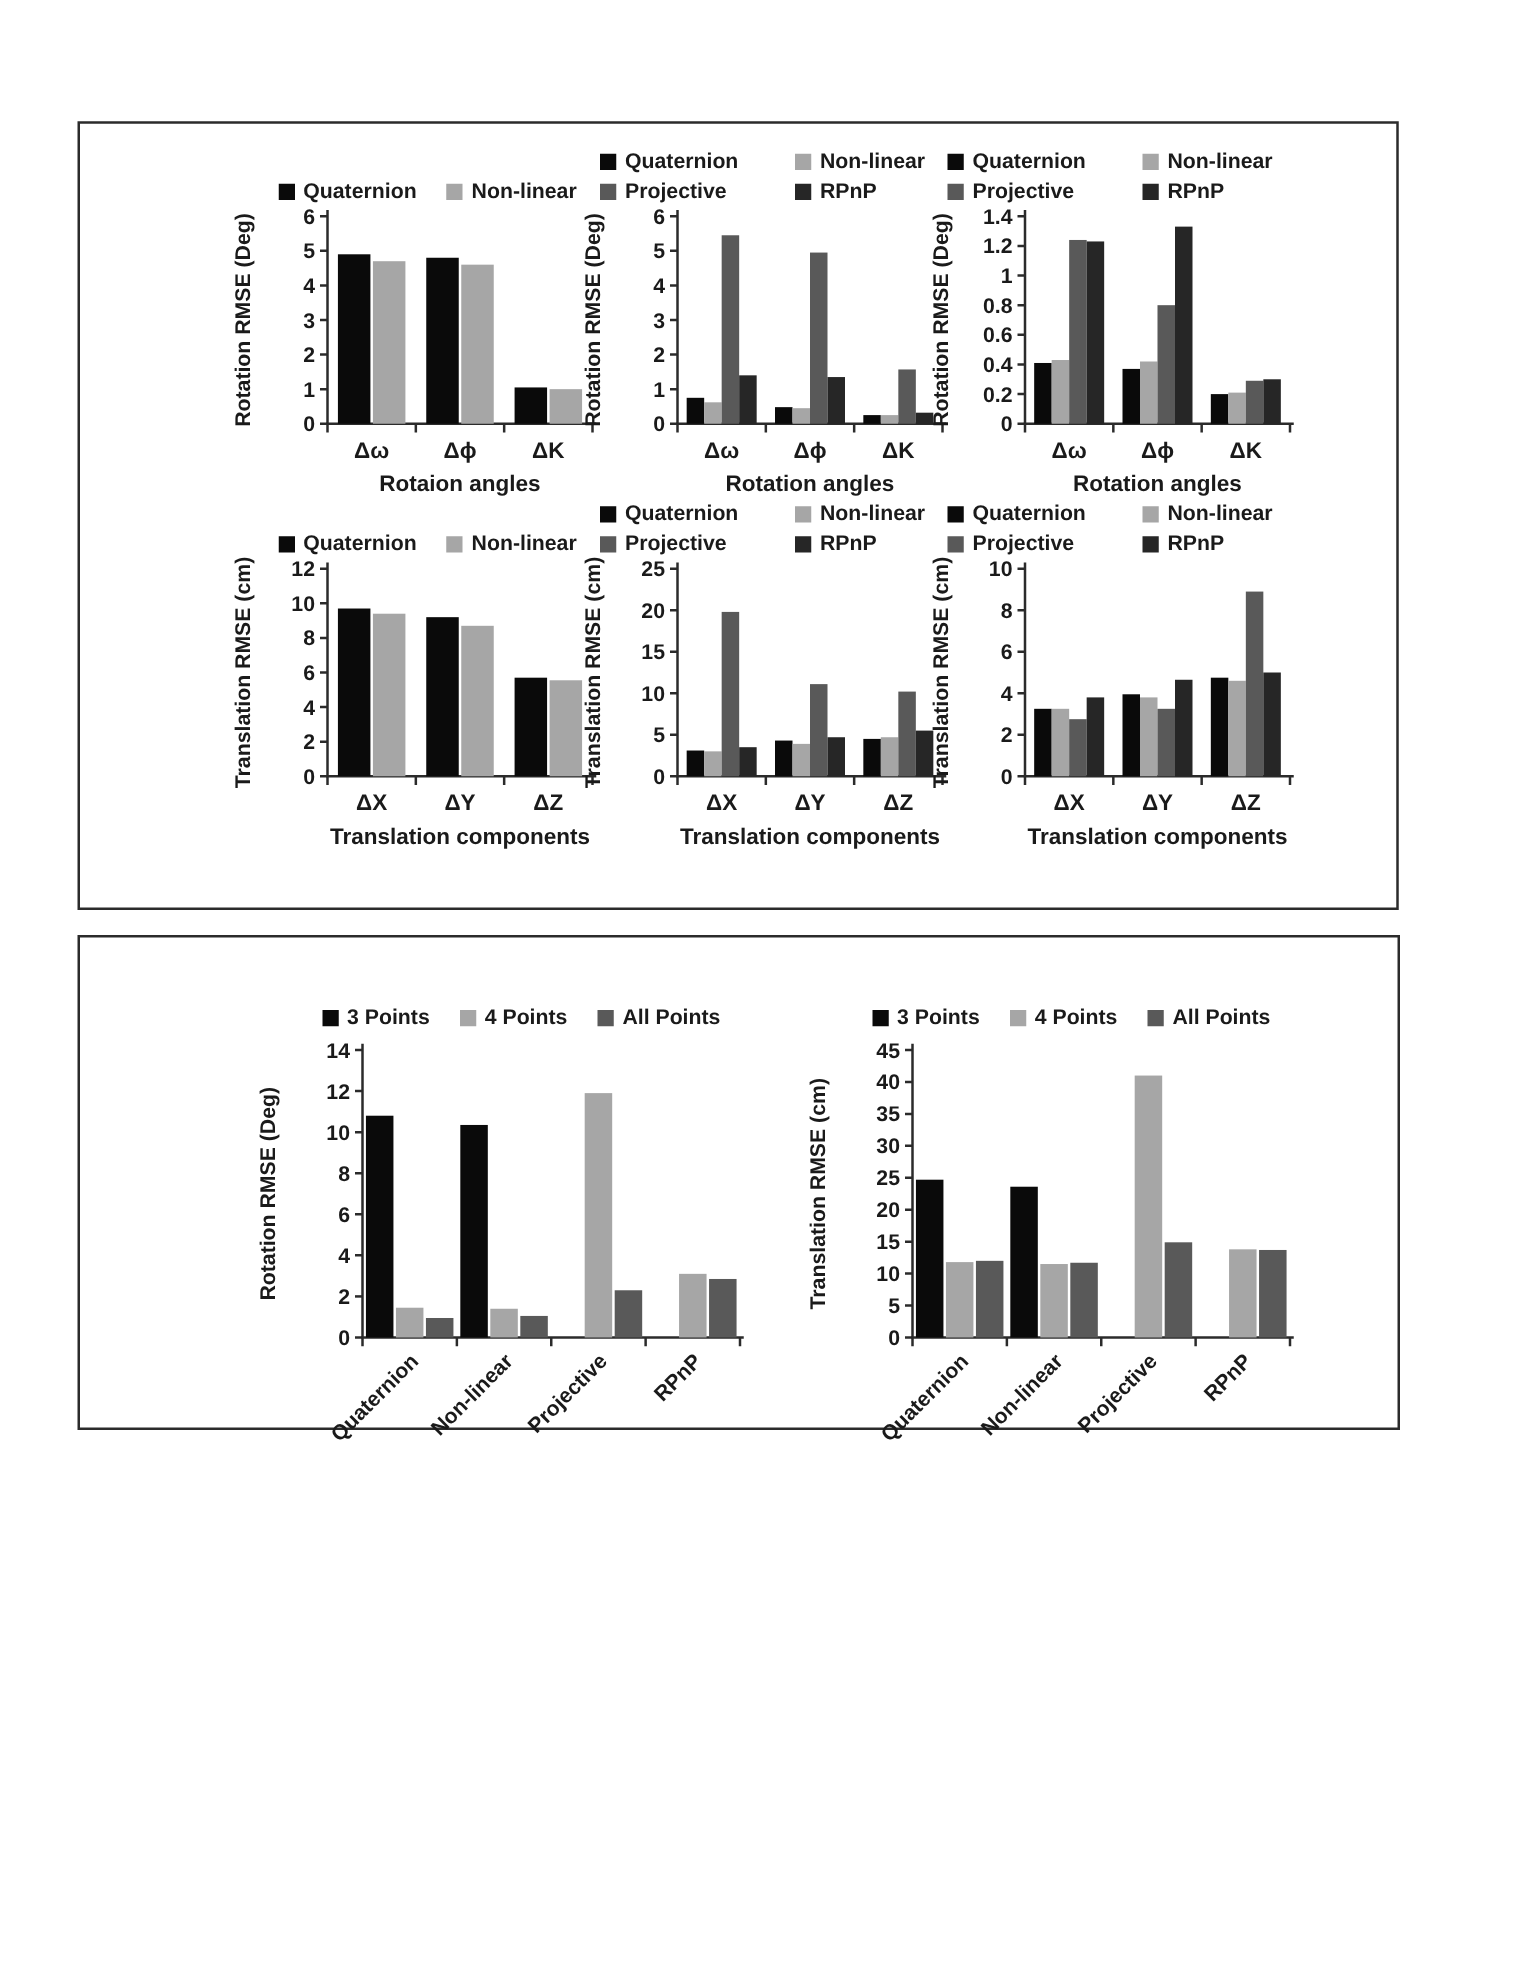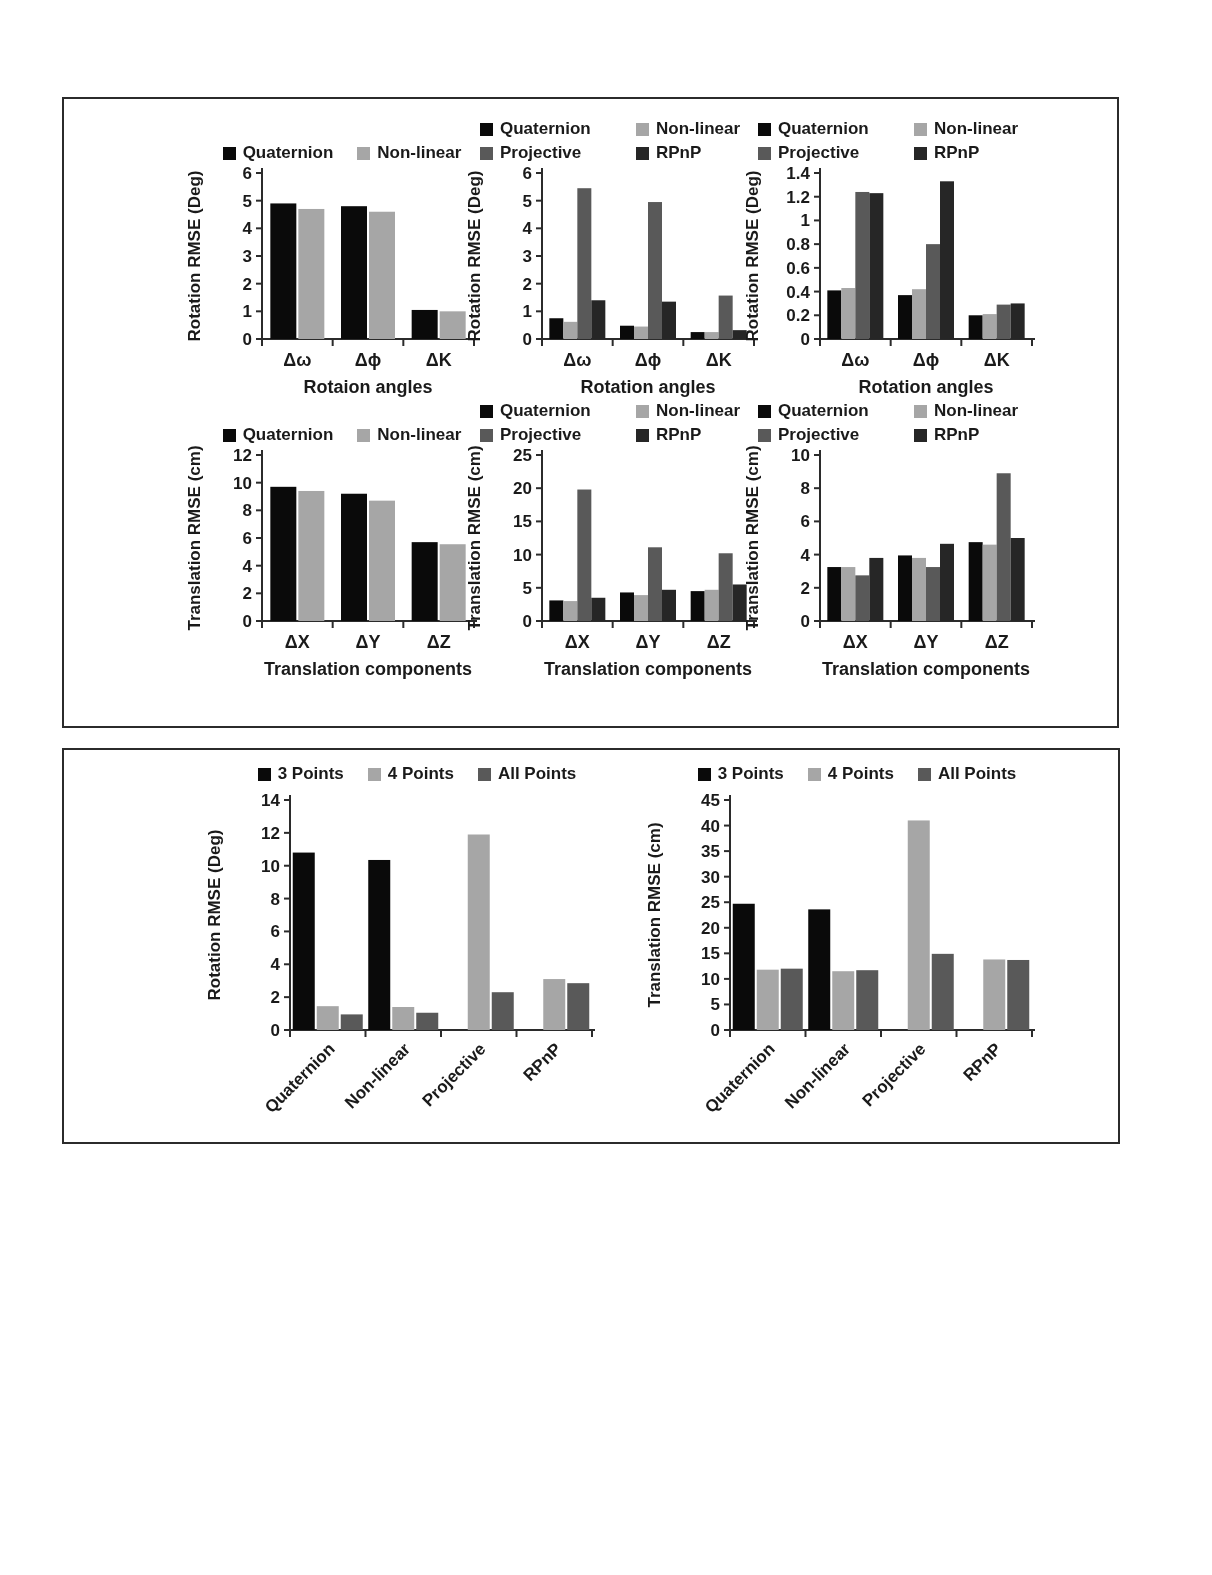--- a/index.html
+++ b/index.html
@@ -13,21 +13,21 @@
     box-sizing:border-box;
   }
   #panel-top    { left:62px; top:97px;  width:1057px; height:631px; }
   #panel-bottom { left:62px; top:748px; width:1058px; height:396px; }
   .chart { position:absolute; }
   .legend {
     display:flex; align-items:flex-end; justify-content:center;
     gap:24px; font-weight:bold; font-size:17px; color:#1a1a1a;
   }
   .chart.small .legend { height:54px; }
-  .chart.large .legend { height:28px; margin-bottom:4px; }
+  .chart.large .legend { height:28px; margin-bottom:4px;margin-top:40px; }
   .legend.grid {
     display:grid; grid-template-columns:156px auto;
     gap:4px 0; justify-content:start; align-content:end;
     margin-left:18px;
   }
   .legend .item { display:flex; align-items:center; gap:7px; white-space:nowrap; }
   .legend .sw { width:13px; height:13px; display:inline-block; flex:0 0 auto; }
   svg text { fill:#1a1a1a; }
   .tick-label  { font:bold 17px "Liberation Sans", sans-serif; }
   .cat-label   { font:bold 18px "Liberation Sans", sans-serif; }

